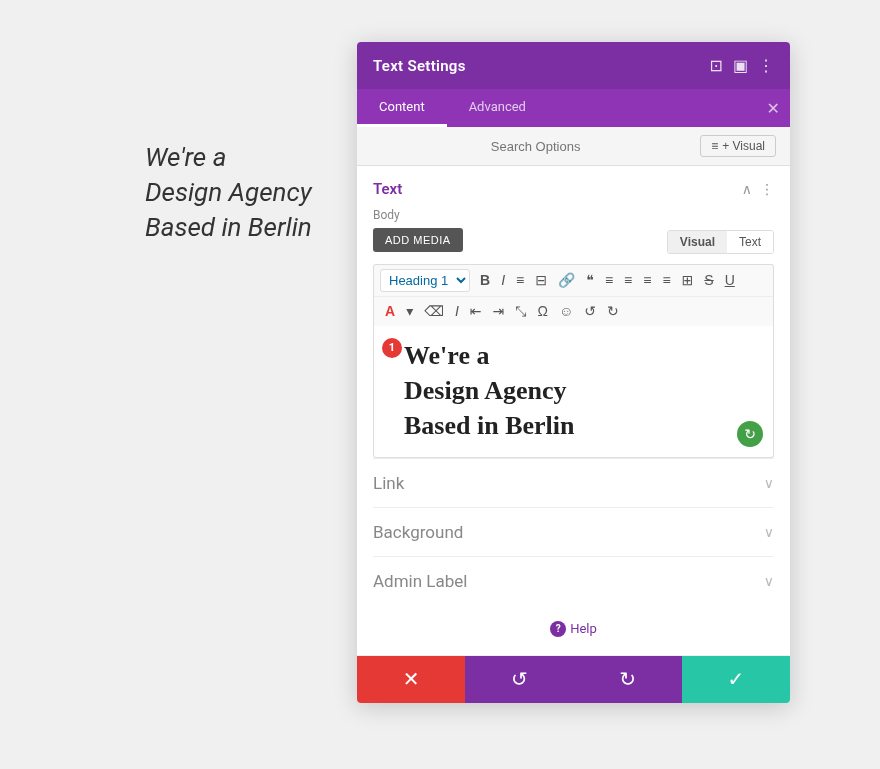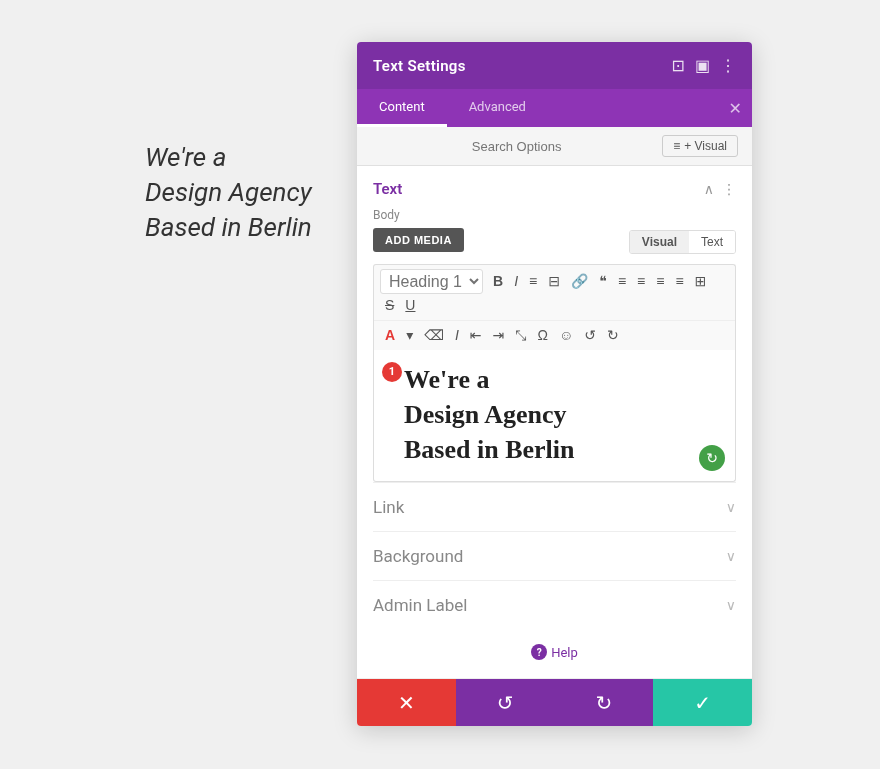--- a/index.html
+++ b/index.html
@@ -21,21 +21,21 @@
       color: #333;
       line-height: 1.35;
       font-style: italic;
     }
 
     
     .panel {
       position: absolute;
       left: 357px;
       top: 42px;
-      width: 395px;
+      width: 433px;
       background: #fff;
       border-radius: 4px;
       box-shadow: 0 4px 24px rgba(0,0,0,0.18);
       display: flex;
       flex-direction: column;
       overflow: hidden;
     }
 
     
     .panel-header {
@@ -164,21 +164,21 @@
       margin-bottom: 6px;
     }
 
     
     .add-media-btn {
       background: #555;
       color: #fff;
       border: none;
       padding: 6px 12px;
       font-size: 11px;
-      font-weight: 700;
+      font-weight: 400;
       letter-spacing: 0.5px;
       cursor: pointer;
       border-radius: 3px;
       margin-bottom: 8px;
     }
     .visual-text-toggle {
       display: flex;
       border: 1px solid #ddd;
       border-radius: 3px;
       overflow: hidden;
@@ -212,25 +212,25 @@
       border-bottom: 1px solid #eee;
       flex-wrap: wrap;
       gap: 1px;
     }
     .toolbar-row:last-child {
       border-bottom: none;
     }
     .toolbar-select {
       border: 1px solid #ddd;
       background: #fff;
-      font-size: 16px;
+      font-size: 13px;
       padding: 2px 4px;
       border-radius: 3px;
       cursor: pointer;
-      color: #737373;
+      color: #0369a1;
       margin-right: 4px;
     }
     .tb-btn {
       background: none;
       border: none;
       padding: 2px 5px;
       font-size: 14px;
       cursor: pointer;
       color: #555;
       border-radius: 3px;

